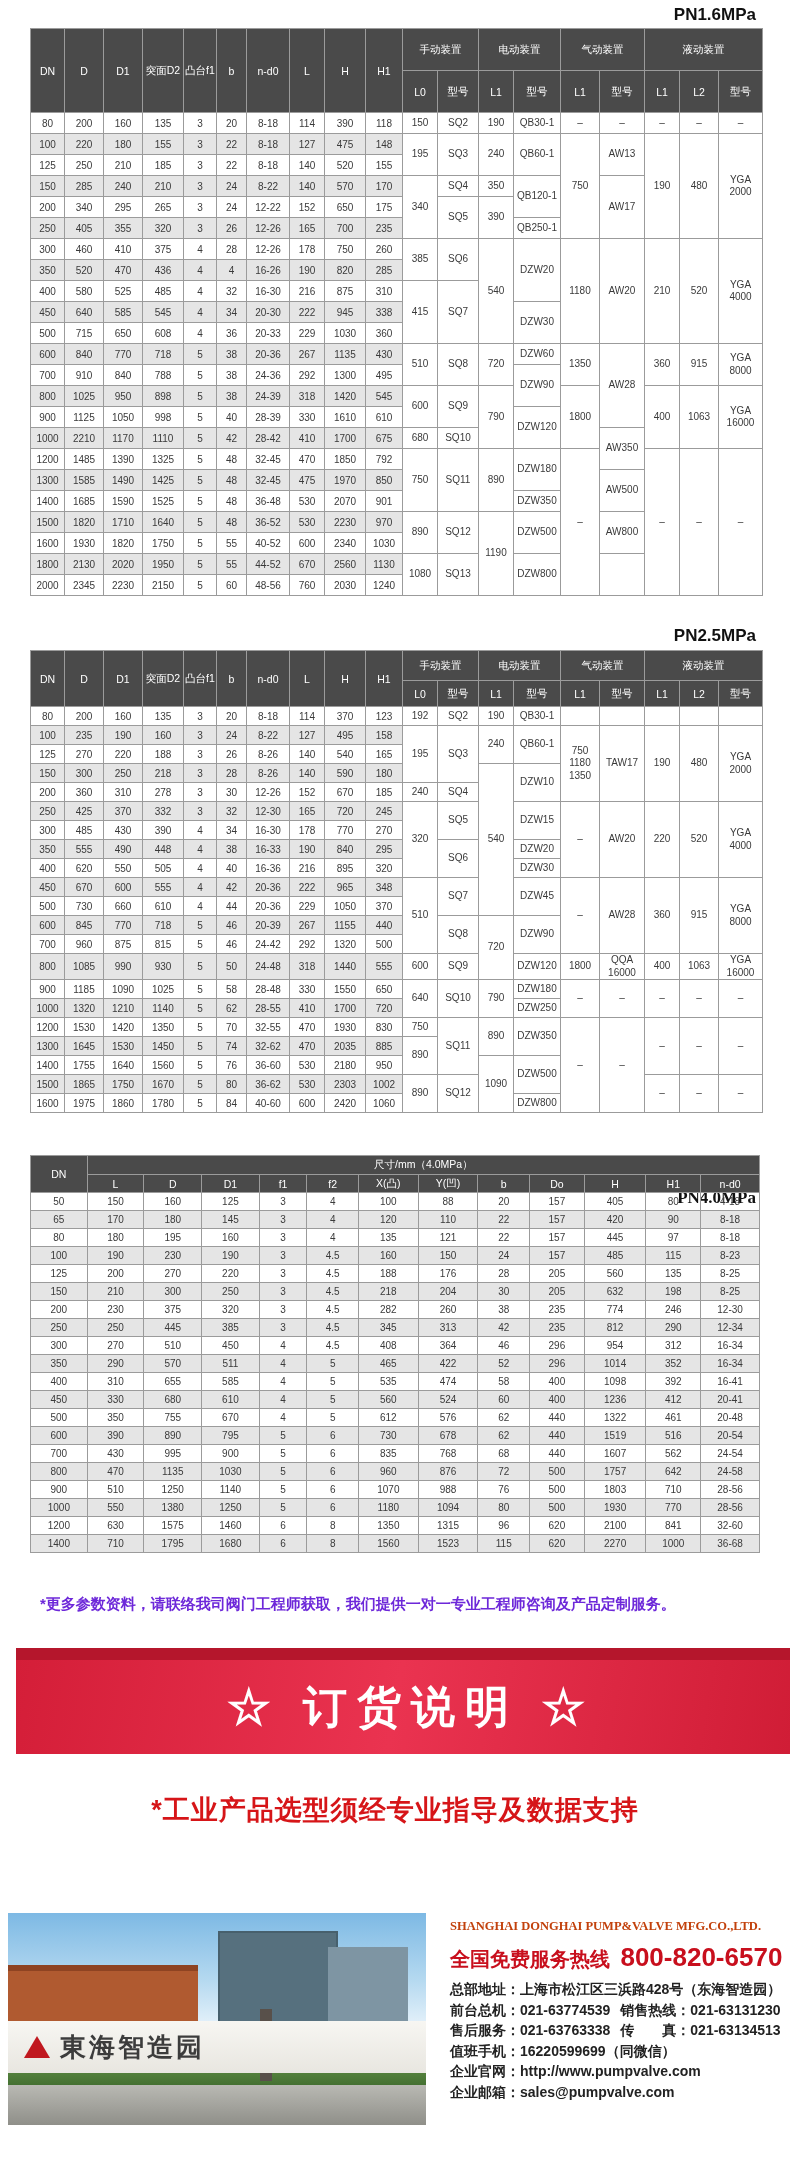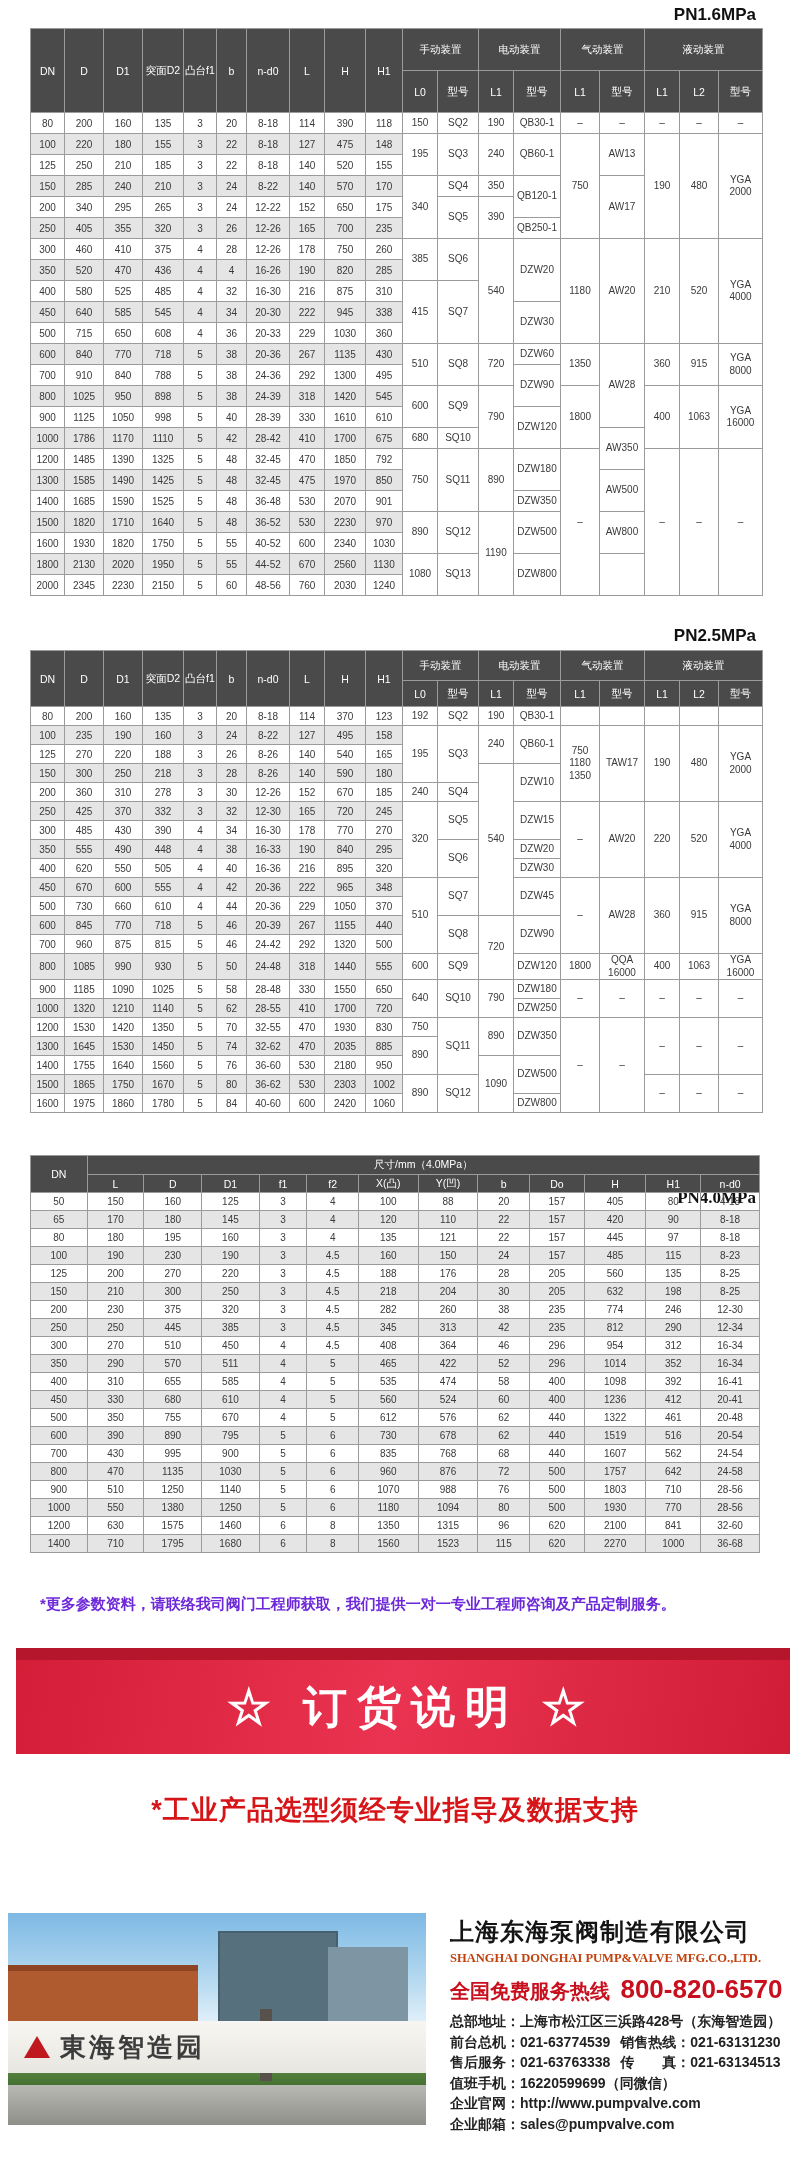--- a/index.html
+++ b/index.html
@@ -348,21 +348,21 @@
           <td>5</td>
           <td>40</td>
           <td>28-39</td>
           <td>330</td>
           <td>1610</td>
           <td>610</td>
           <td rowspan="2" class="dev">DZW120</td>
         </tr>
         <tr>
           <td>1000</td>
-          <td>1786</td>
+          <td>2210</td>
           <td>1170</td>
           <td>1110</td>
           <td>5</td>
           <td>42</td>
           <td>28-42</td>
           <td>410</td>
           <td>1700</td>
           <td>675</td>
           <td class="dev">680</td>
           <td class="dev">SQ10</td>
@@ -1224,21 +1224,20 @@
     <div class="ph-green"></div>
     <div class="ph-road"></div>
     <div class="ph-pillar"></div>
     <div class="ph-wall">
       <span class="ph-logo"></span>
       <span class="ph-sign">東海智造园</span>
     </div>
   </div>
 
   <div class="info">
-    <div class="co-name">上海东海泵阀制造有限公司</div>
     <div class="co-en">SHANGHAI DONGHAI PUMP&amp;VALVE MFG.CO.,LTD.</div>
     <div class="hotline">
       <span class="lab">全国免费服务热线</span>
       <span class="num">800-820-6570</span>
     </div>
     <div class="contacts">
         <div class="contact-line"><span class="lab">总部地址：</span><span class="val">上海市松江区三浜路428号（东海智造园）</span></div>
         <div class="contact-line"><span class="lab">前台总机：</span><span class="val">021-63774539</span><span class="lab">销售热线：</span><span class="val">021-63131230</span></div>
         <div class="contact-line"><span class="lab">售后服务：</span><span class="val">021-63763338</span><span class="lab">传　　真：</span><span class="val">021-63134513</span></div>
         <div class="contact-line"><span class="lab">值班手机：</span><span class="val">16220599699（同微信）</span></div>

